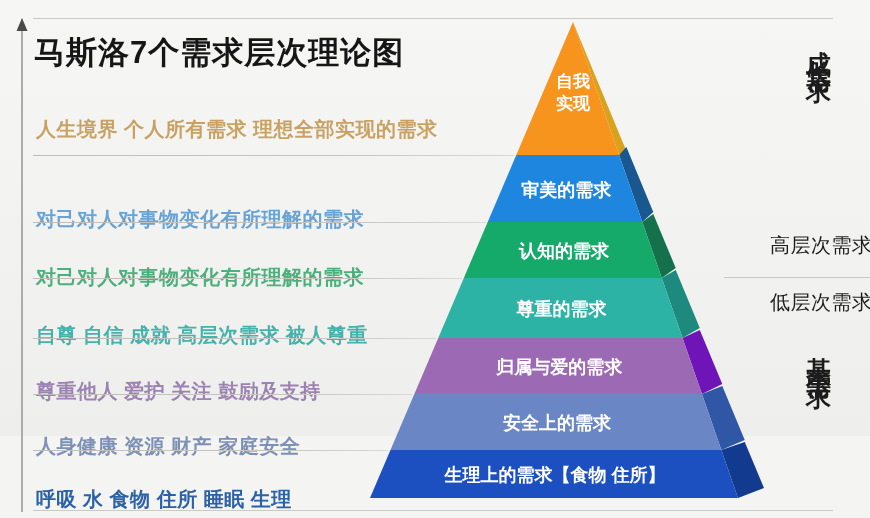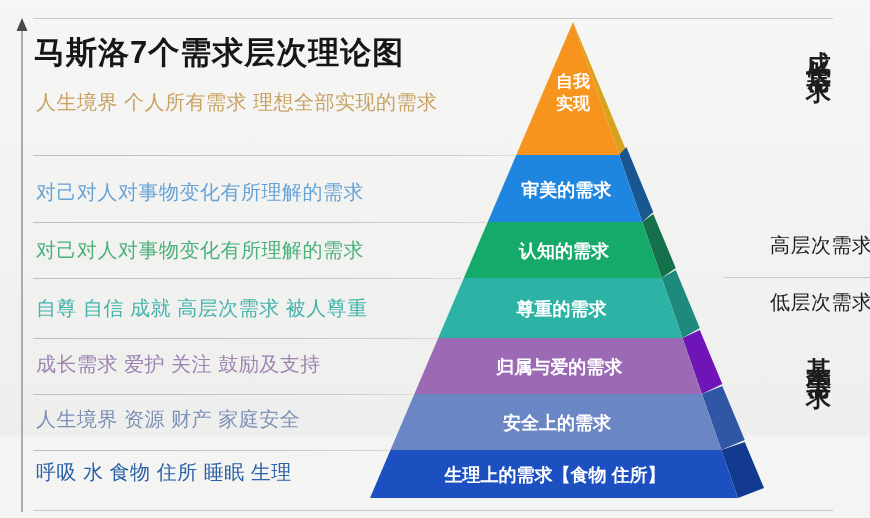--- a/index.html
+++ b/index.html
@@ -36,21 +36,22 @@
     position:absolute;left:33px;height:1px;
     background:linear-gradient(90deg,#bdbdba 0%,#c6c6c3 70%,#d8d8d5 100%);
   }
 
   
   .row-label{
     position:absolute;left:36px;
     font-size:20px;
     letter-spacing:0.5px;
     white-space:nowrap;
-    font-weight:400;
+    font-weight:700;
+    margin-top:27px;
   }
 
   
   #pyramid{
     position:absolute;left:0;top:0;width:870px;height:518px;
     pointer-events:none;
   }
   #pyramid text{
     font-family:"Liberation Sans","DejaVu Sans",sans-serif;
     font-weight:bold;
@@ -96,22 +97,22 @@
   <div class="rule-top"></div>
   <div class="rule-bottom"></div>
 
   <div class="main-title">马斯洛7个需求层次理论图</div>
 
   <div id="rows-layer">
       <div class="row-label" style="top: 89px; color: rgb(201, 161, 99);">人生境界 个人所有需求 理想全部实现的需求</div>
       <div class="row-label" style="top: 179px; color: rgb(104, 163, 214);">对己对人对事物变化有所理解的需求</div>
       <div class="row-label" style="top: 237px; color: rgb(75, 176, 124);">对己对人对事物变化有所理解的需求</div>
       <div class="row-label" style="top: 295px; color: rgb(69, 179, 171);">自尊 自信 成就 高层次需求 被人尊重</div>
-      <div class="row-label" style="top: 351px; color: rgb(156, 131, 179);">成长需求 爱护 关注 鼓励及支持</div>
-      <div class="row-label" style="top: 406px; color: rgb(125, 145, 183);">人生境界 资源 财产 家庭安全</div>
+      <div class="row-label" style="top: 351px; color: rgb(156, 131, 179);">尊重他人 爱护 关注 鼓励及支持</div>
+      <div class="row-label" style="top: 406px; color: rgb(125, 145, 183);">人身健康 资源 财产 家庭安全</div>
       <div class="row-label" style="top: 459px; color: rgb(44, 97, 168);">呼吸 水 食物 住所 睡眠 生理</div>
     </div>
   <div id="dividers-layer">
       <div class="divider" style="top: 155px; width: 481.279px;"></div>
       <div class="divider" style="top: 222px; width: 452.706px;"></div>
       <div class="divider" style="top: 278px; width: 428.824px;"></div>
       <div class="divider" style="top: 338px; width: 403.235px;"></div>
       <div class="divider" style="top: 394px; width: 379.353px;"></div>
       <div class="divider" style="top: 450px; width: 355.471px;"></div>
     </div>

